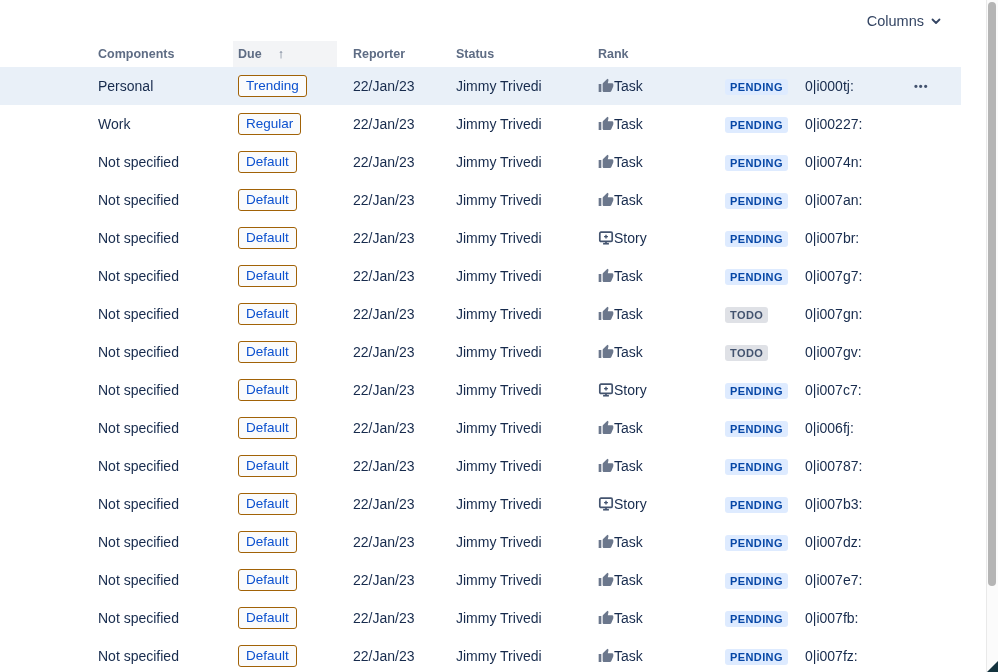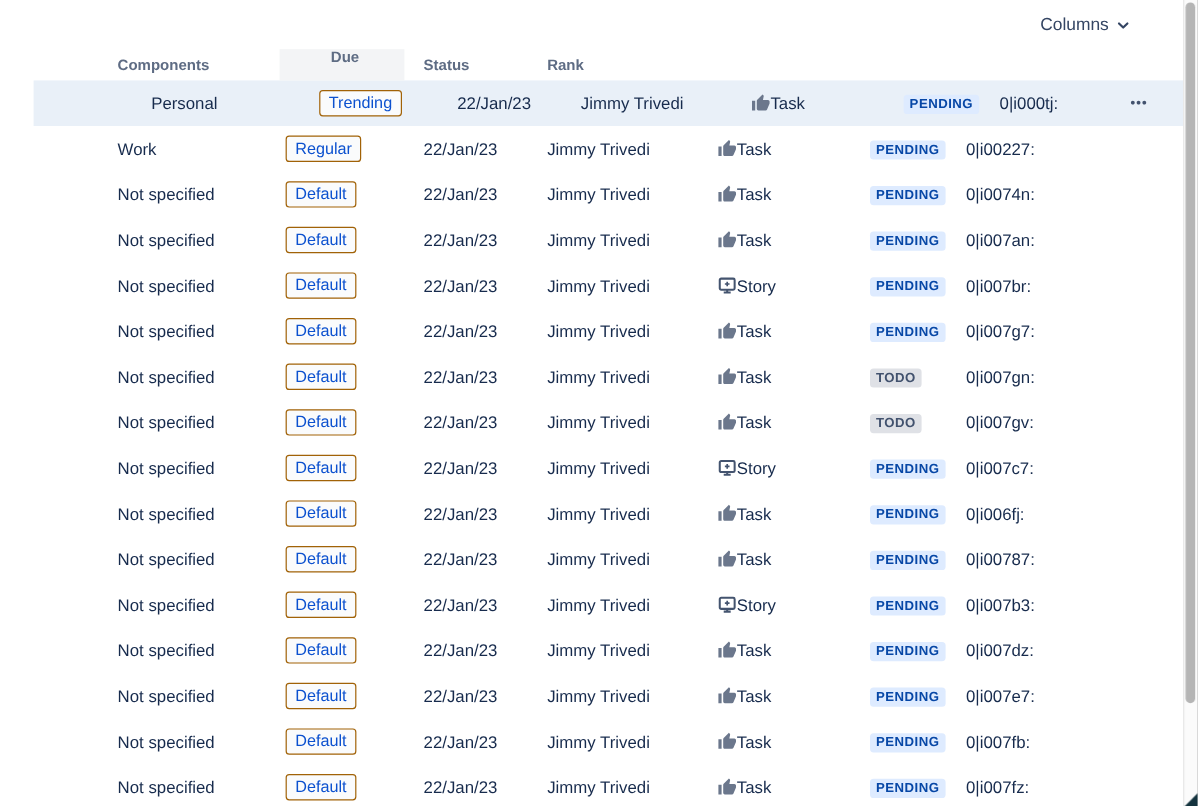--- a/index.html
+++ b/index.html
@@ -12,25 +12,25 @@
   .columns-button { display:inline-flex; align-items:center; gap:6px;
     font-size:14.5px; color:#344563; cursor:pointer; line-height:18px; }
 
   
   .thead, .tr { display:grid;
     grid-template-columns:140px 115px 103px 142px 127px 80px 107px 49px;
     padding-left:98px; align-items:center; width:961px; }
   .thead { height:27px; font-size:12.5px; font-weight:700; color:#5E6C84; }
   .th { display:flex; align-items:center; height:100%; cursor:pointer; }
   .th-due-bg { display:flex; align-items:center; gap:16px; background:#F3F4F6;
-    height:26px; width:104px; margin-left:-5px; padding-left:5px;flex-direction:column; }
+    height:26px; width:104px; margin-left:-5px; padding-left:5px; }
   .sort-arrow { font-size:13px; color:#5E6C84; font-weight:700; }
 
   .tr { height:38px; font-size:14px; }
-  .tr.selected { background:#E9F0F8;margin-left:28px; }
+  .tr.selected { background:#E9F0F8; }
 
   
   .label-chip { display:inline-block; padding:1px 7px; border:1px solid #a16207;
     border-radius:3px; background:#FAFBFC; color:#0C51CF; font-size:13.5px; line-height:18px; }
   .lozenge { display:inline-block; padding:2px 5px; border-radius:3px;
     font-size:11px; font-weight:700; letter-spacing:0.4px; line-height:12px; }
   .lozenge.pending { background:#DEEBFF; color:#0747A6; }
   .lozenge.todo    { background:#DFE1E6; color:#42526E; }
 
   
@@ -71,20 +71,23 @@
     <div class="th">
         <span>Components</span>
       </div>
     <div class="th">
       <span class="th-due-bg">
         <span>Due</span>
         <span class="sort-arrow">↑</span>
       </span>
     </div>
     <div class="th">
+        <span>Reporter</span>
+      </div>
+    <div class="th">
         <span>Status</span>
       </div>
     <div class="th">
         <span>Rank</span>
       </div>
     <div class="th"></div>
   </div>
   <div class="tbody" id="tbody">
       <div class="tr selected type-thumbs-up">
     <div class="td"><span>Personal</span></div>

